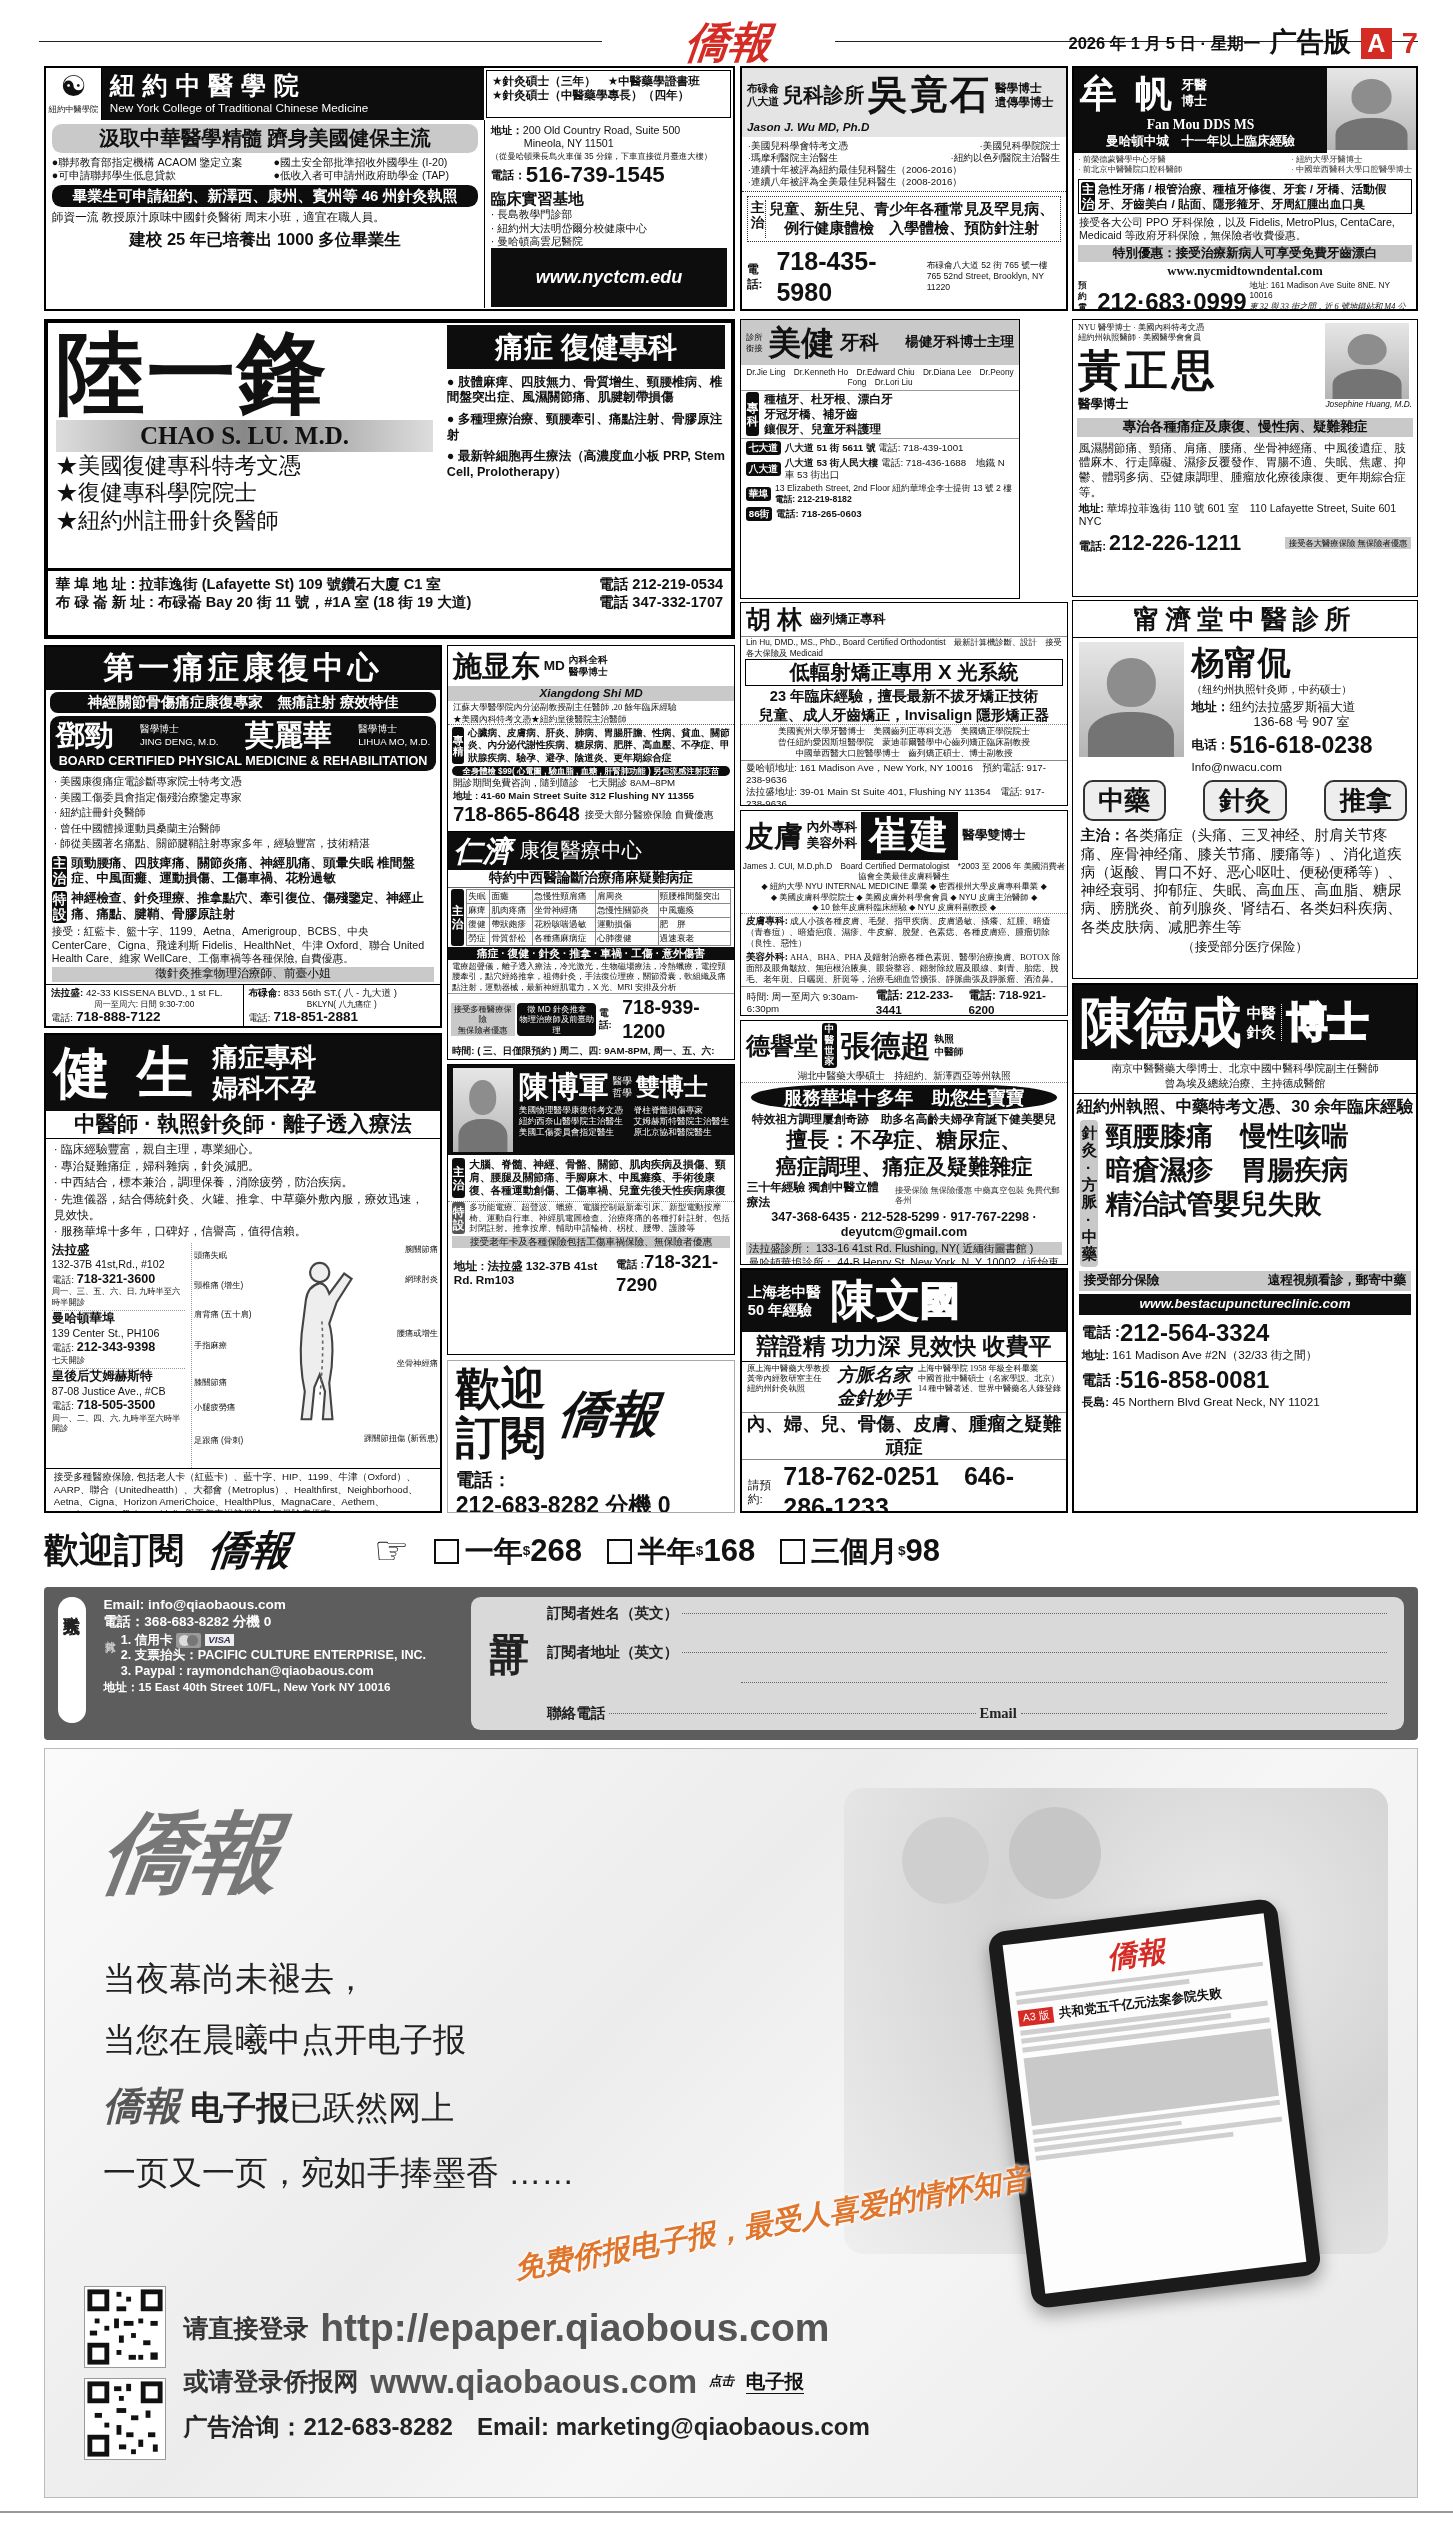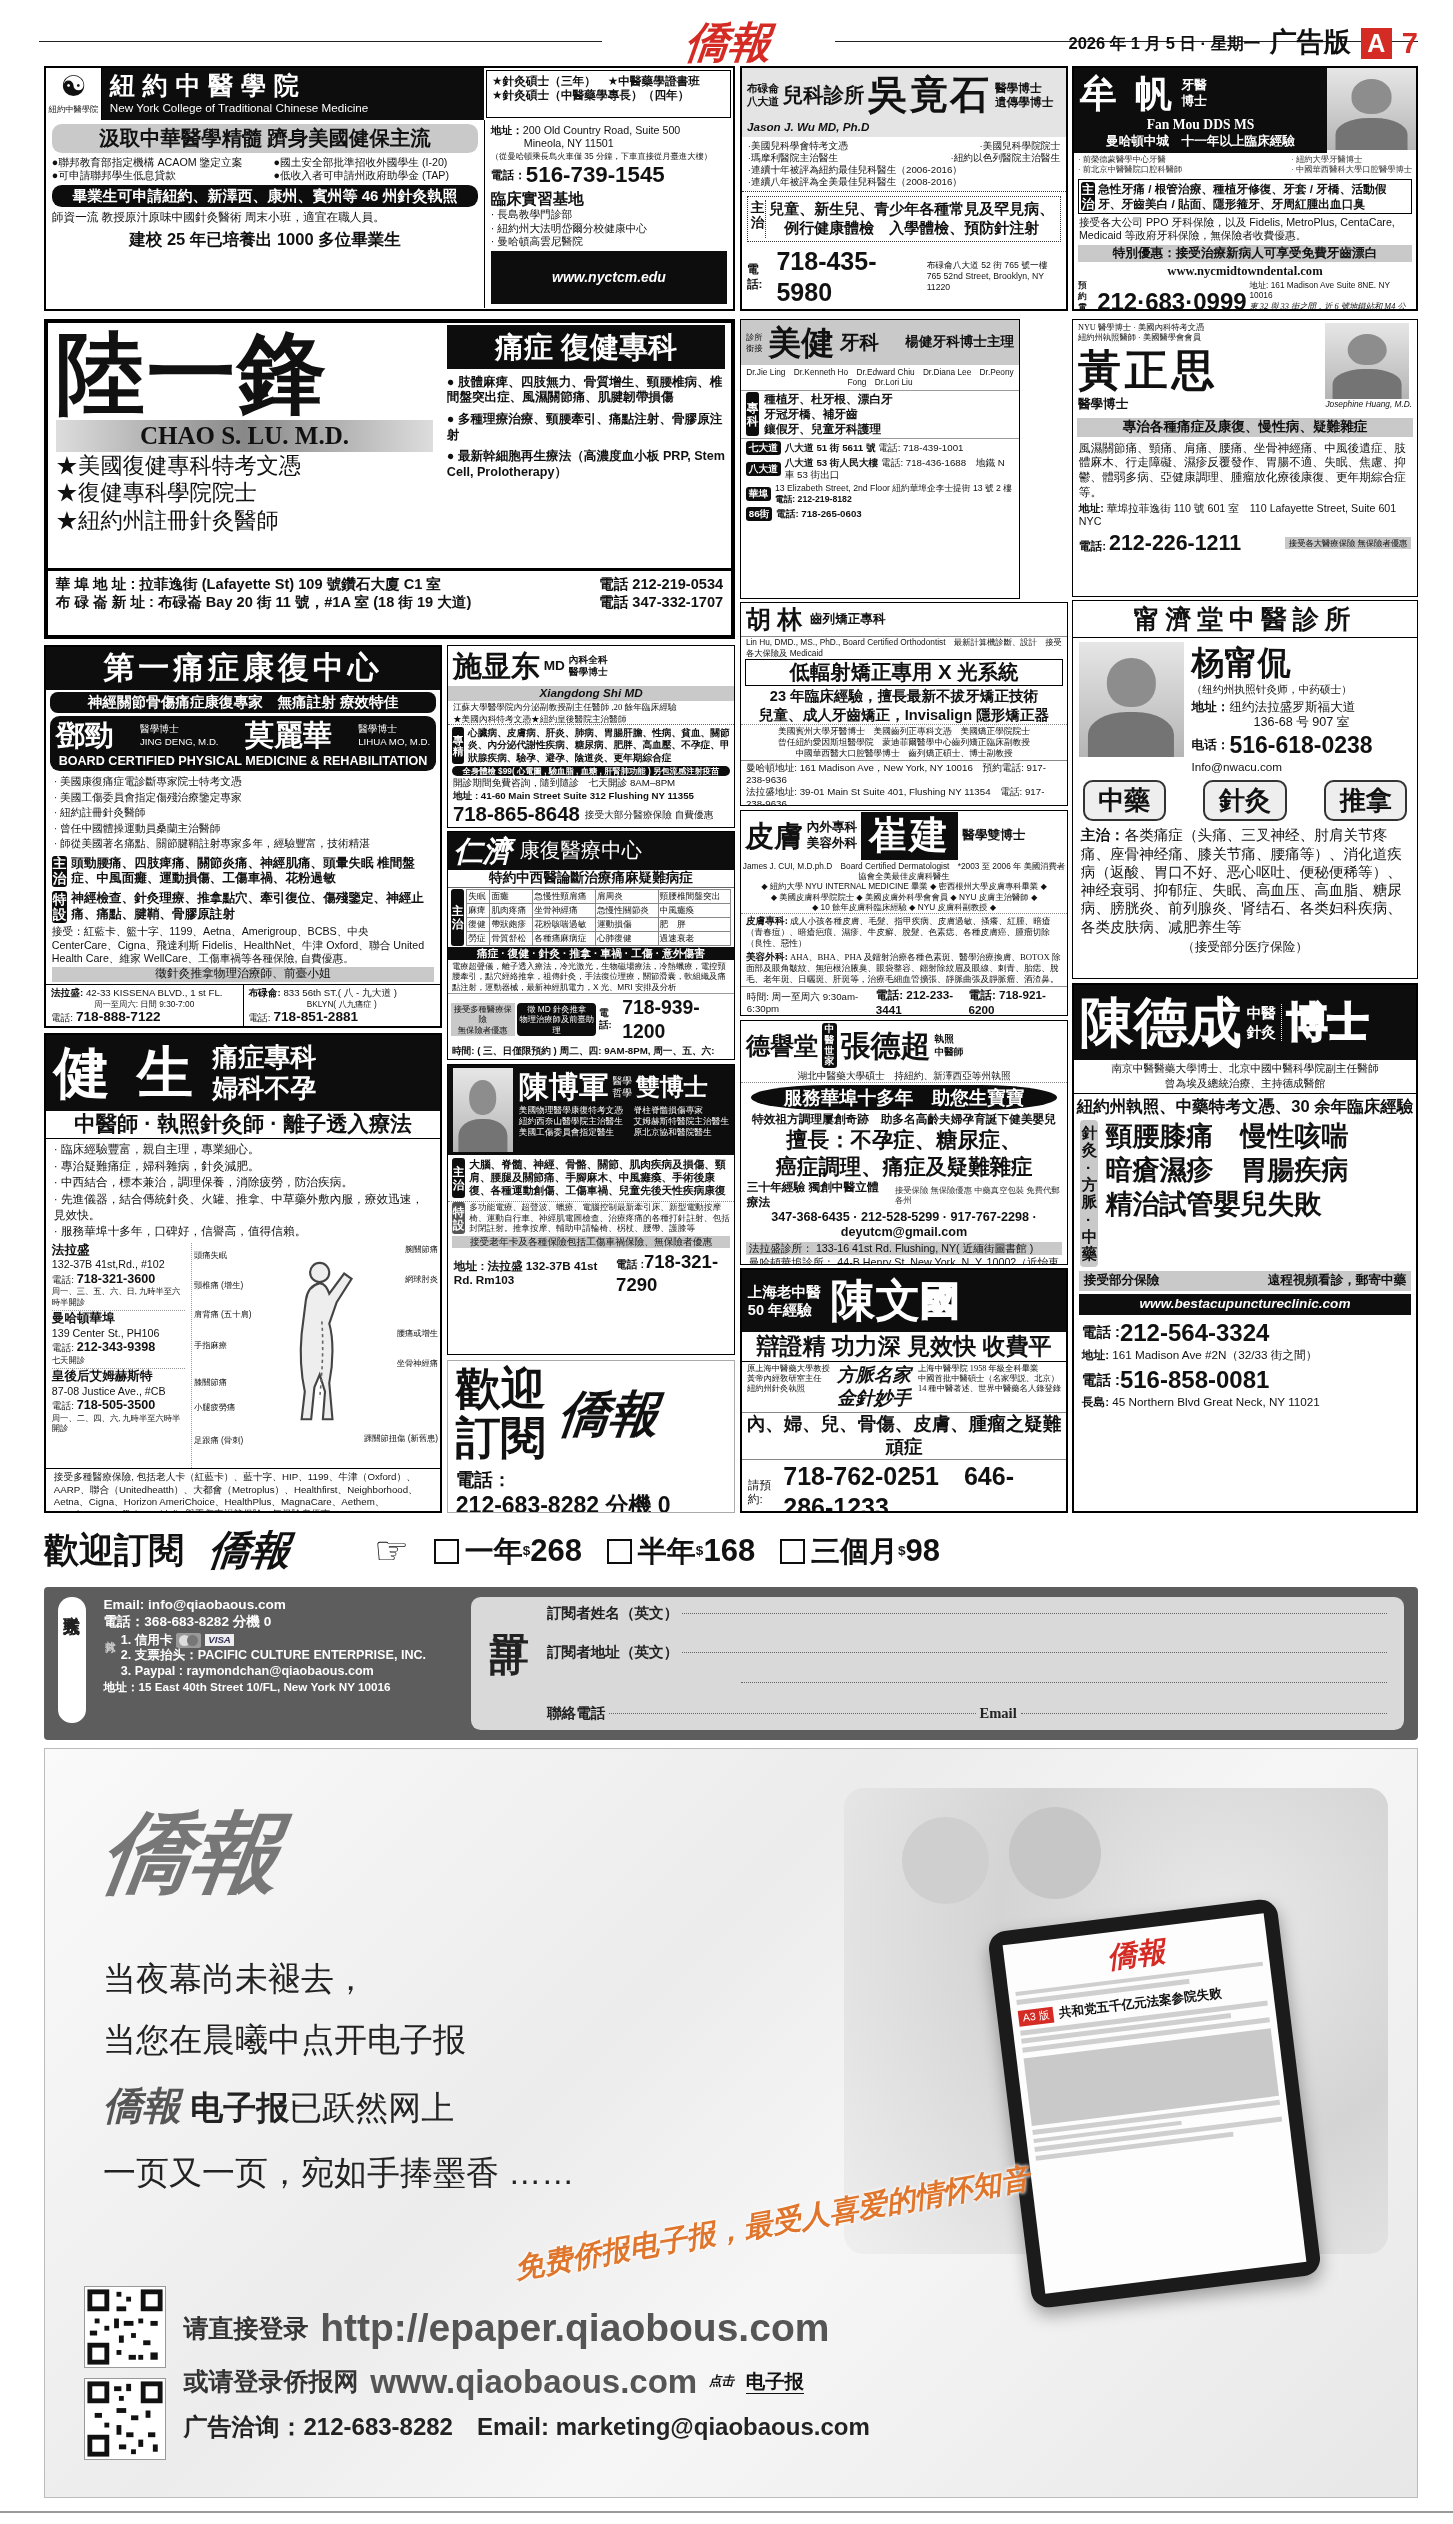--- a/index.html
+++ b/index.html
@@ -30,21 +30,21 @@
 #ad-nyctcm{left:44px;top:66px;width:691px;height:245px;border-width:2.9px}
 #ad-wu{left:740px;top:66px;width:328px;height:245px;border-width:2.9px}
 #ad-mou{left:1072px;top:66px;width:346px;height:245px;border-width:2.9px}
 #ad-lu{left:44px;top:319px;width:691px;height:320px;border-width:4.9px}
 #ad-meijian{left:740px;top:319px;width:280px;height:280px}
 #ad-huang{left:1072px;top:319px;width:346px;height:278px}
 #ad-ning{left:1072px;top:600px;width:346px;height:379px}
 #ad-cdc{left:1072px;top:983px;width:346px;height:530px;border-width:2.9px}
 #ad-fp{left:44px;top:645px;width:398px;height:383px;border-width:2.9px}
 #ad-js{left:44px;top:1033px;width:398px;height:480px;border-width:2.9px}
-#ad-shi{left:447px;top:645px;width:288px;height:183px}
+#ad-shi{left:447px;top:645px;width:288px;height:226px}
 #ad-renji{left:447px;top:831px;width:288px;height:229px}
 #ad-cbj{left:447px;top:1064px;width:288px;height:291px}
 #ad-sub{left:447px;top:1360px;width:288px;height:153px;border:none}
 #ad-hulin{left:740px;top:602px;width:328px;height:204px}
 #ad-cui{left:740px;top:810px;width:328px;height:206px}
 #ad-zdc{left:740px;top:1020px;width:328px;height:245px}
 #ad-cw{left:740px;top:1268px;width:328px;height:245px;border-width:2.9px}
 #strip{position:absolute;left:44px;top:1521px;width:1374px;height:60px;display:flex;align-items:center;gap:25px}
 #formbox{position:absolute;left:44px;top:1587px;width:1374px;height:153px;background:#5d5d5d;border-radius:3.9px;display:flex;color:#fff;padding:9.7px 13.6px;gap:17.5px}
 #promo{position:absolute;left:44px;top:1748px;width:1374px;height:750px;border:1px solid #bbb;
@@ -107,21 +107,21 @@
       <div class="t11" style="padding-left:33px">Mineola, NY 11501</div>
       <div class="tiny">（從曼哈頓乘長島火車僅 35 分鐘，下車直接從月臺進大樓）</div>
       <div class="row ac">
           <span class="b t12">電話：</span>
           <span class="b" style="font-size:22.3px">516-739-1545</span>
         </div>
       <div class="b" style="font-size:15.5px">臨床實習基地</div>
       <div class="t11">· 長島教學門診部</div>
       <div class="t11">· 紐約州大法明岱爾分校健康中心</div>
       <div class="t11">· 曼哈頓高雲尼醫院</div>
-      <div class="bb b i ctr" style="font-size:14px;margin-top:auto;padding:18px">www.nyctcm.edu</div>
+      <div class="bb b i ctr" style="font-size:18px;margin-top:auto;padding:18px">www.nyctcm.edu</div>
     </div>
   </div>
 </section>
 
 <section class="ad" id="ad-wu">
   <div class="lg" style="padding:2.9px 4.9px">
     <div class="row ac">
       <span class="b t11"><span>布碌侖</span><br><span>八大道</span></span>
       <span class="b" style="font-size:20.4px;margin:0 3.9px">兒科診所</span>
       <span class="b" style="font-size:39px;letter-spacing:1.9px">吳竟石</span>

